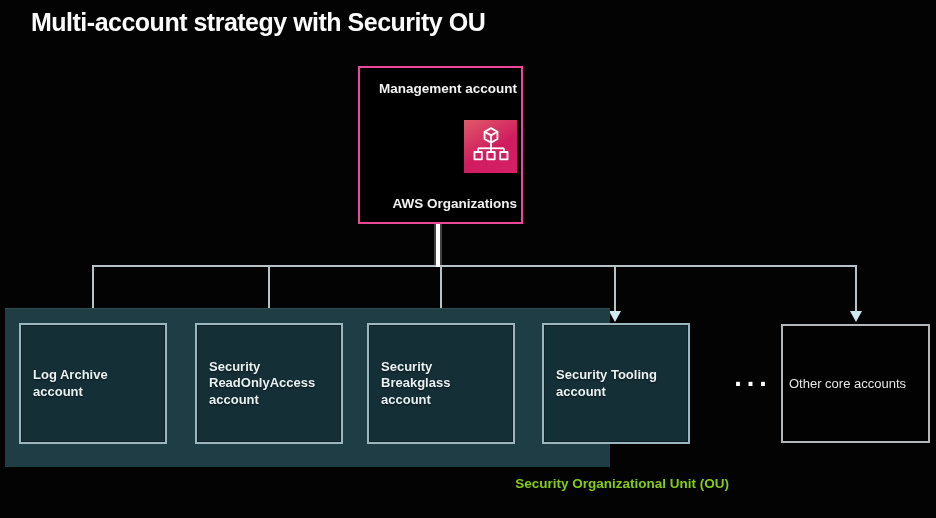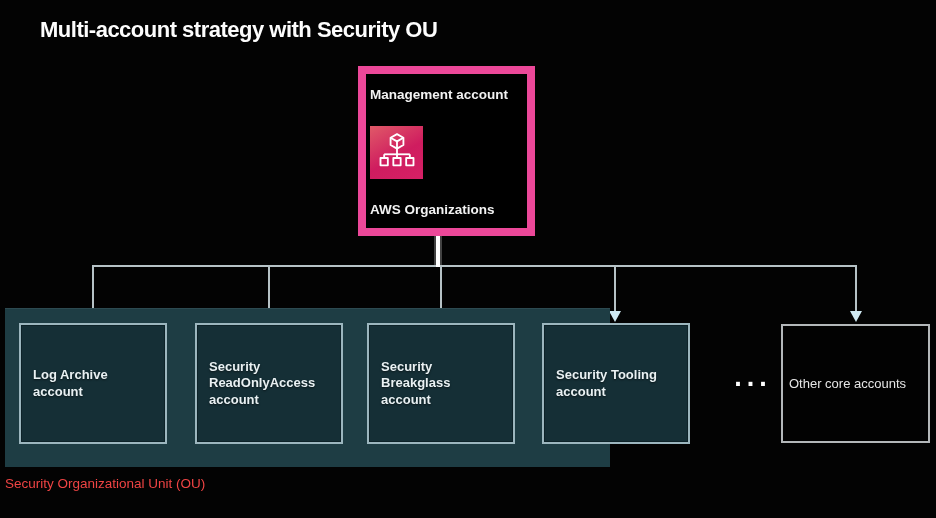--- a/index.html
+++ b/index.html
@@ -14,46 +14,46 @@
     height: 518px;
     background: #030303;
     overflow: hidden;
   }
 
   
   .page-title {
     position: absolute;
     left: 27px;
     top: 4px;
-    margin: 13px;
-    font-size: 22px;
+    margin: 4px;
+    font-size: 25px;
     font-weight: 800;
     letter-spacing: -0.5px;
     color: #fdfdfd;
   }
 
   
   .connectors {
     position: absolute;
     inset: 0;
     pointer-events: none;
   }
 
   
   .mgmt-box {
     position: absolute;
     left: 358px;
     top: 66px;
     width: 153px;
     height: 130px;
     background: #000;
-    border: 8px solid #ec4899;
+    border: 2px solid #ec4899;
     display: flex;
     flex-direction: column;
-    align-items: flex-start;
+    align-items: flex-end;
     justify-content: space-between;
     padding: 13px 4px 11px 4px;
     box-sizing: content-box;
   }
   .mgmt-label, .mgmt-service {
     font-size: 13.5px;
     font-weight: 700;
     color: #f2f2f2;
     white-space: nowrap;
   }
@@ -133,24 +133,24 @@
     color: #e6e6e6;
     padding: 0 6px;
   }
 
   
   .ou-caption {
     position: absolute;
     left: 5px;
     top: 476px;
     width: 724px;
-    text-align: left;
+    text-align: right;
     font-size: 13.5px;
-    font-weight: 400;
-    color: #ef4444;
+    font-weight: 700;
+    color: #84cc16;
   }
 </style>
 </head>
 <body>
 
 <div class="stage">
 
   <h1 class="page-title">Multi-account strategy with Security OU</h1>
 
   <svg class="connectors" width="936" height="518" viewBox="0 0 936 518">

